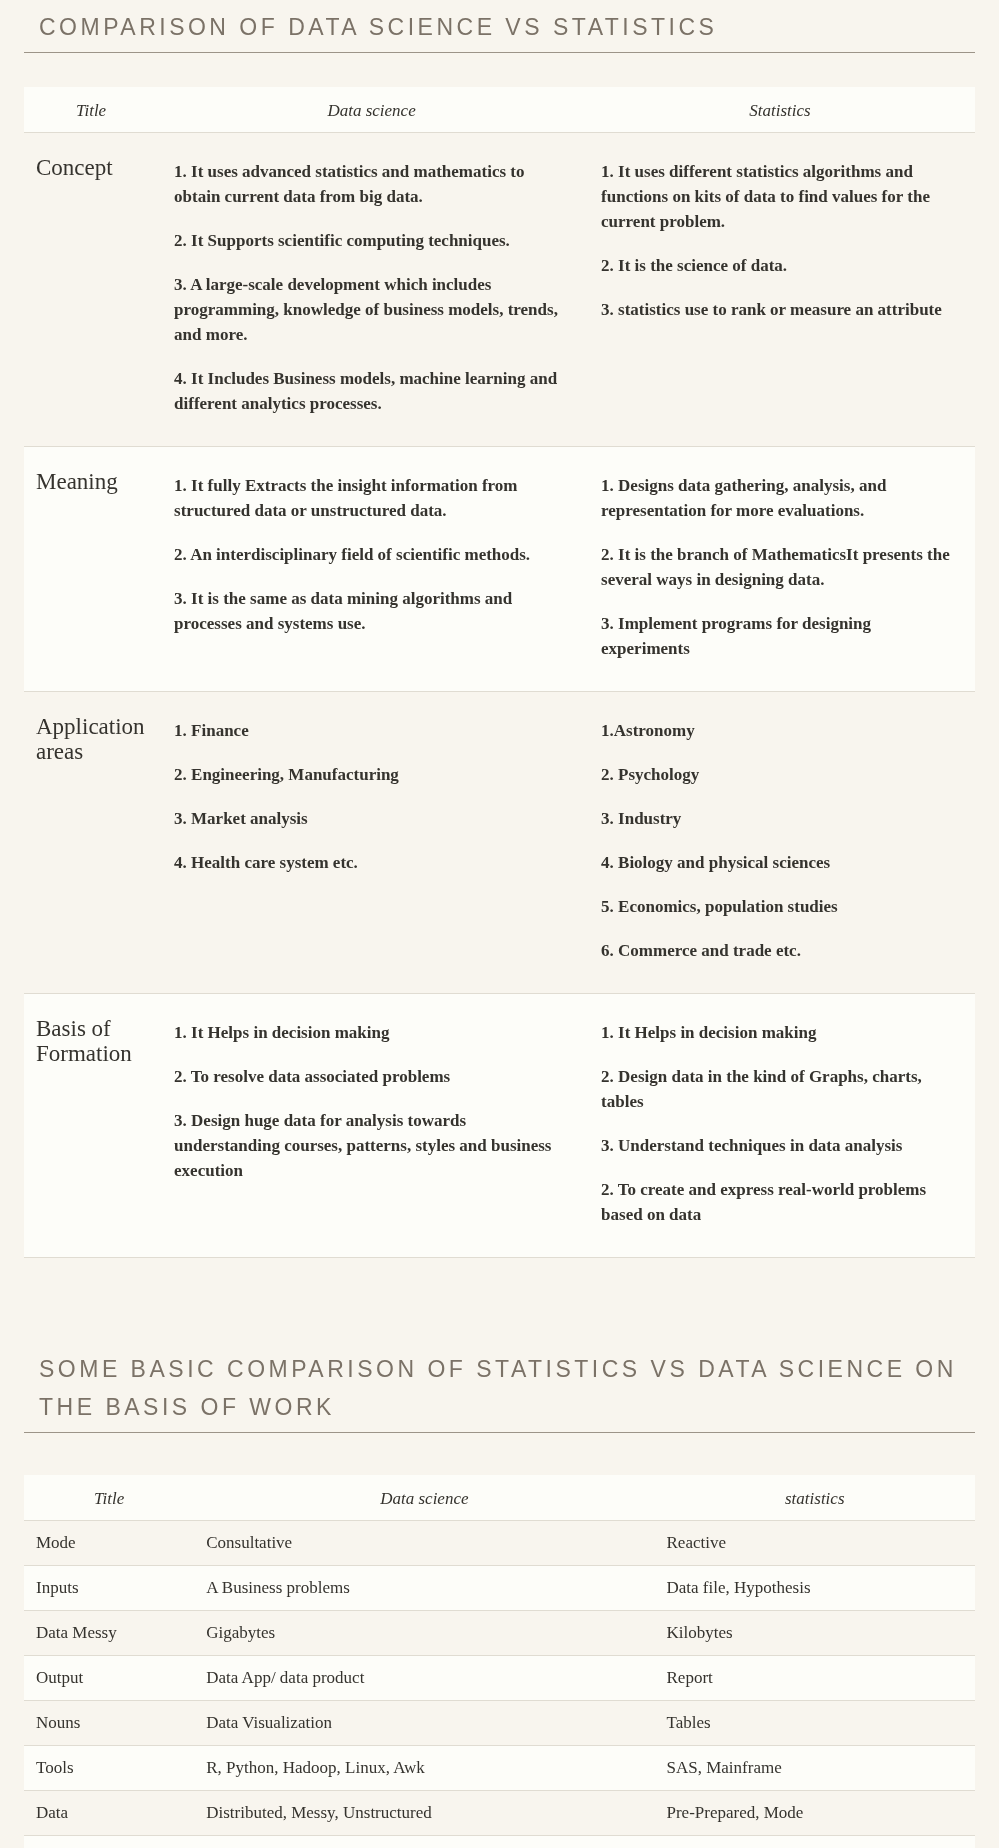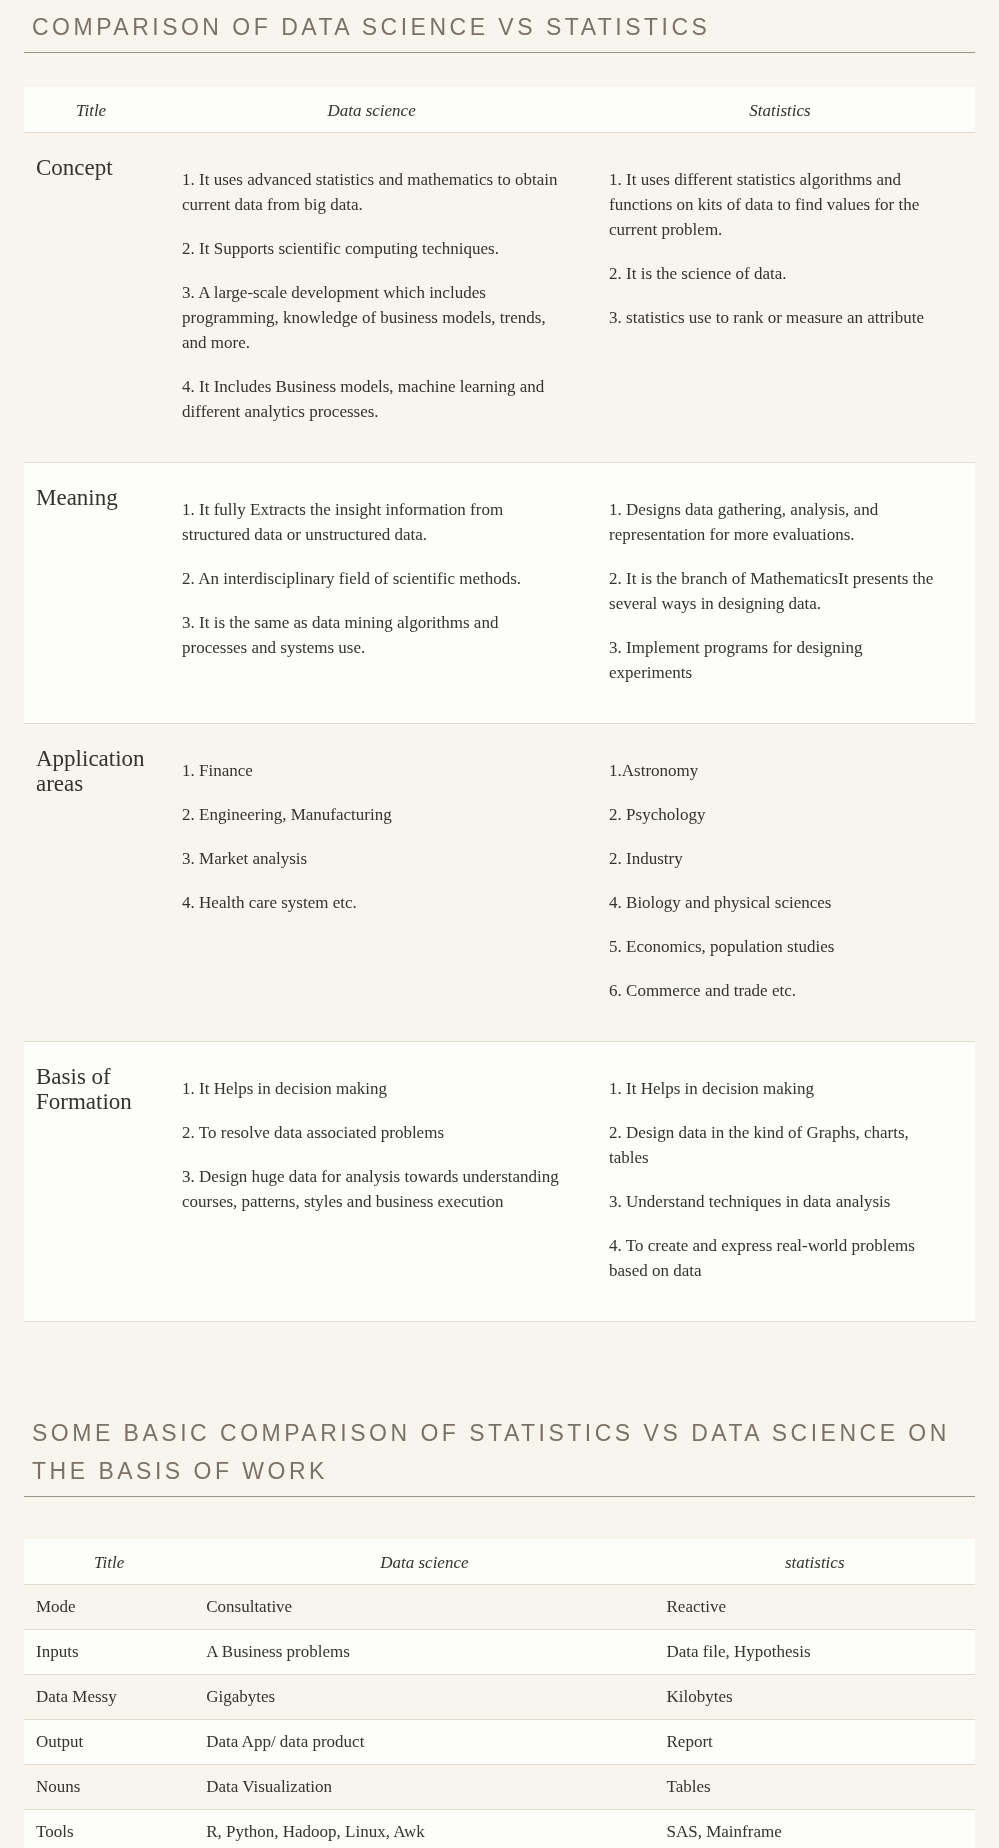--- a/index.html
+++ b/index.html
@@ -13,21 +13,21 @@
   }
   .page { padding: 8px 24px 60px 24px; }
 
   .section-heading {
     font-family: "Liberation Sans", sans-serif;
     font-weight: 400;
     font-size: 23px;
     line-height: 38px;
     letter-spacing: 3.5px;
     color: #7b7267;
-    margin: 0 0 4px 8px;
+    margin: 0 0 4px 15px;
   }
   hr.heading-divider {
     border: none;
     border-top: 1px solid #9c9488;
     margin: 6px 0 0 0;
   }
 
   table.cmp {
     width: 100%;
     border-collapse: collapse;
@@ -44,21 +44,21 @@
     background: #fdfdf9;
     border-bottom: 1px solid #e0dcd2;
   }
   table.cmp tbody td {
     vertical-align: top;
     padding: 22px 14px 26px 12px;
     border-bottom: 1px solid #e0dcd2;
     line-height: 25px;
   }
   table.cmp tbody tr:nth-child(even) { background: #fdfdf9; }
-  td.cell p { margin: 12px; }
+  td.cell p { margin: 4px; font-weight: bold; }
   td.cell p + p { margin-top: 19px; }
   td.row-title { font-size: 23px; }
 
   
   table.cmp2 { margin-top: 42px; }
   table.cmp2 tbody td {
     padding: 9px 12px;
     line-height: 26px;
     vertical-align: middle;
   }
@@ -118,38 +118,38 @@
           <td class="row-title">Application areas</td>
           <td class="cell">
             <p>1. Finance</p>
             <p>2. Engineering, Manufacturing</p>
             <p>3. Market analysis</p>
             <p>4. Health care system etc.</p>
           </td>
           <td class="cell">
             <p>1.Astronomy</p>
             <p>2. Psychology</p>
-            <p>2. Industry</p>
+            <p>3. Industry</p>
             <p>4. Biology and physical sciences</p>
             <p>5. Economics, population studies</p>
             <p>6. Commerce and trade etc.</p>
           </td>
         </tr>
         <tr>
           <td class="row-title">Basis of Formation</td>
           <td class="cell">
             <p>1. It Helps in decision making</p>
             <p>2. To resolve data associated problems</p>
             <p>3. Design huge data for analysis towards understanding courses, patterns, styles and business execution</p>
           </td>
           <td class="cell">
             <p>1. It Helps in decision making</p>
             <p>2. Design data in the kind of Graphs, charts, tables</p>
             <p>3. Understand techniques in data analysis</p>
-            <p>4. To create and express real-world problems based on data</p>
+            <p>2. To create and express real-world problems based on data</p>
           </td>
         </tr>
       </tbody>
     </table>
   </section>
 
   <section class="section2">
     <h1 class="section-heading">SOME BASIC COMPARISON OF STATISTICS VS DATA SCIENCE ON THE BASIS OF WORK</h1>
     <hr class="heading-divider">
 

